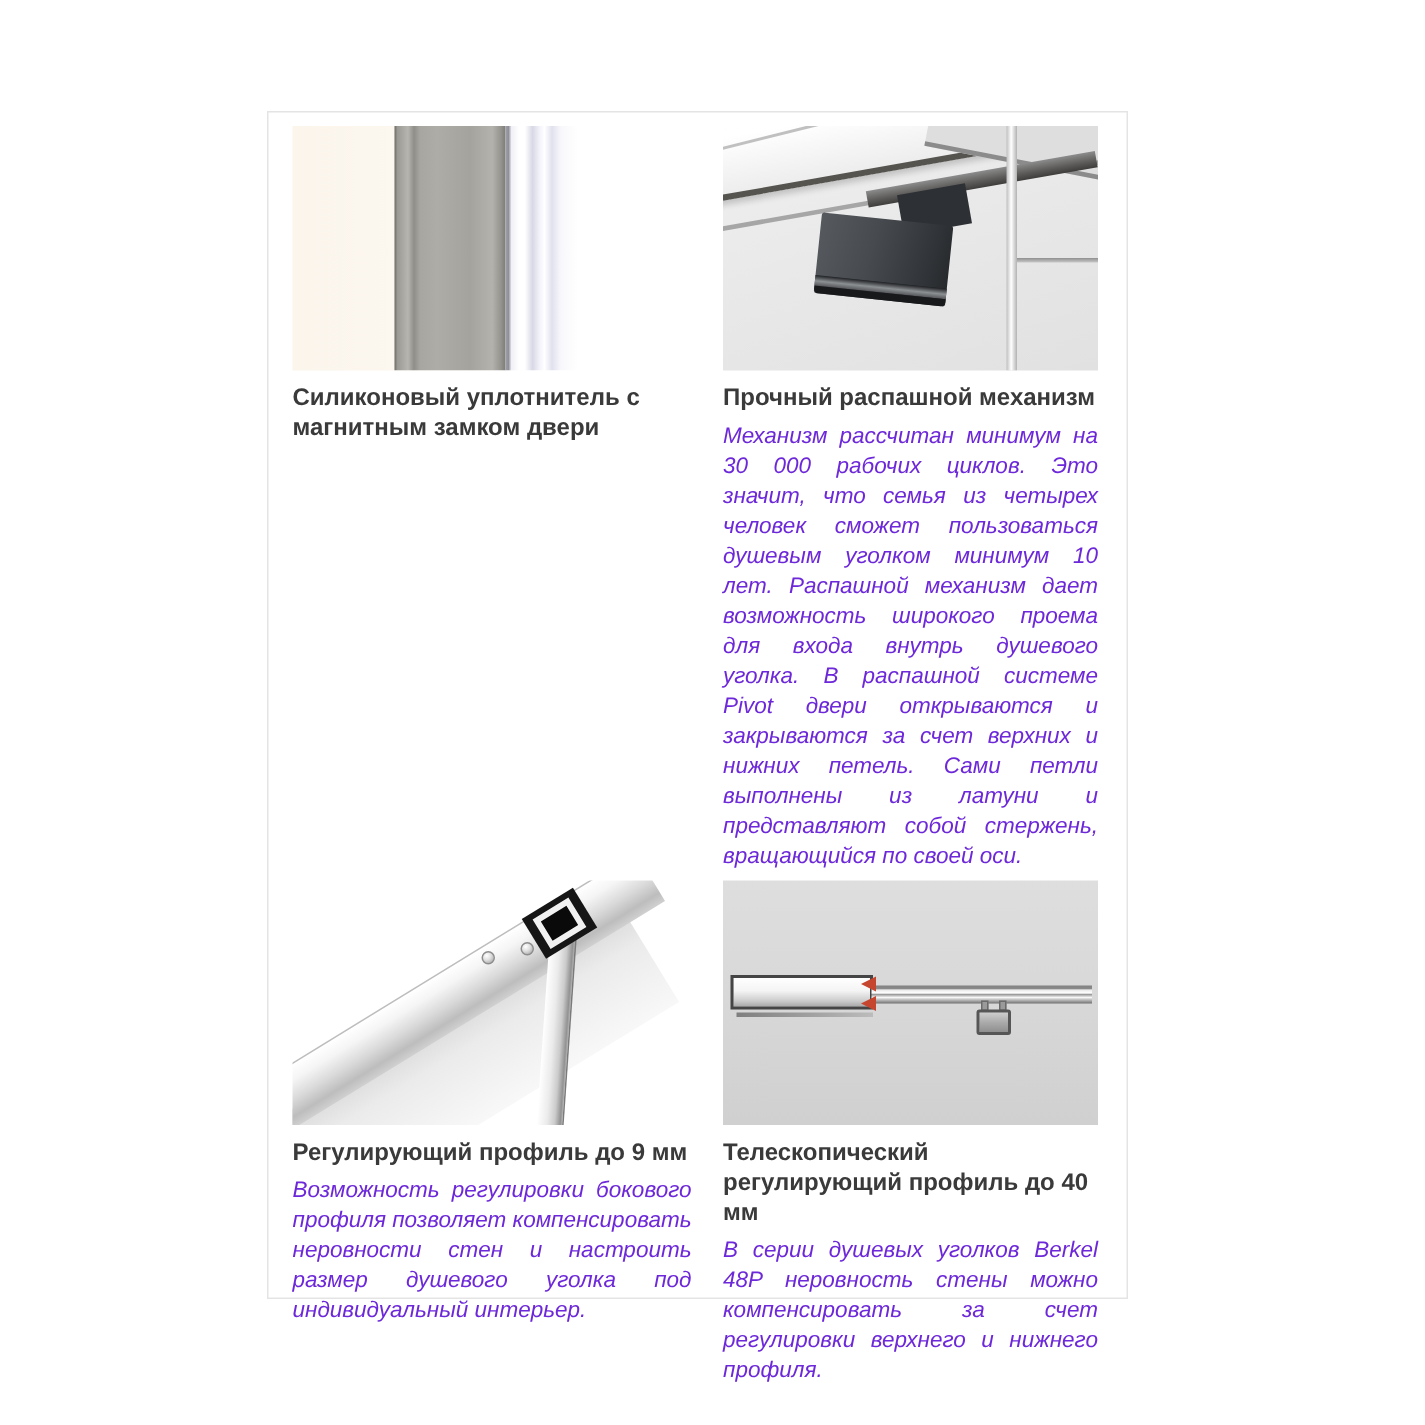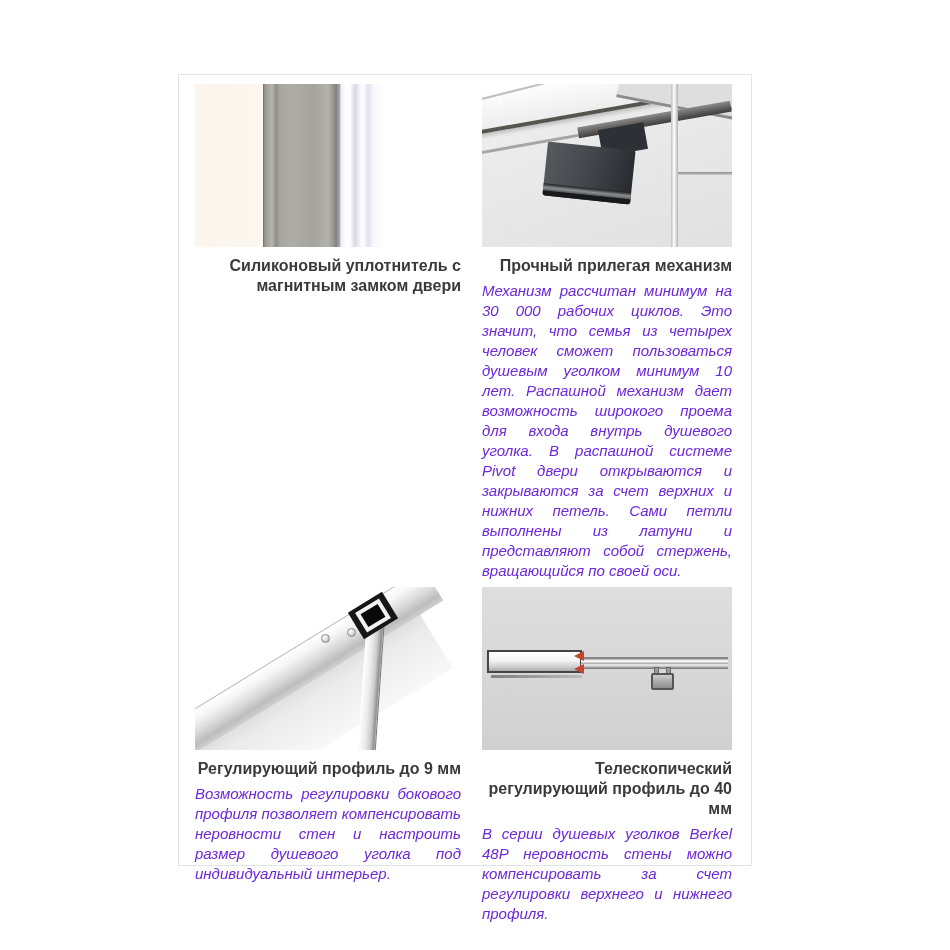--- a/index.html
+++ b/index.html
@@ -10,21 +10,21 @@
     border:1px solid #e4e4e4; background:#ffffff;
     padding:9px 18px 8px 16px;
   }
   .grid {
     display:grid; grid-template-columns:266px 250px;
     column-gap:21px; row-gap:6px;
   }
   .card { display:block; }
   .fig { position:relative; height:163px; overflow:hidden; margin-bottom:9px; }
   .card h3 {
-    font-size:16px; line-height:20px; font-weight:bold; text-align:right;
+    font-size:16px; line-height:20px; font-weight:bold; text-align:left;
     color:#3a3a3a; margin:0 0 5px 0;
   }
   .card p {
     font-size:15px; line-height:20px; text-align:justify; color:#6d28d9;font-style:italic;
   }
   .abs { position:absolute; }
 
   
   .fig-seal { background:linear-gradient(90deg,#fbf5ec 0%,#fcf7ef 28%,#fefcf9 48%,#ffffff 62%); }
   .seal-profile { left:68px; top:0; bottom:0; width:74px;
@@ -116,21 +116,21 @@
         <div class="abs band-underline"></div>
         <div class="abs arm"></div>
         <div class="abs mount"></div>
         <div class="abs glass-line"></div>
         <div class="abs hline-right"></div>
         <div class="abs hinge-body">
           <div class="abs hinge-lip"></div>
           <div class="abs hinge-shadow"></div>
         </div>
       </div>
-      <h3>Прочный прилегая механизм</h3>
+      <h3>Прочный распашной механизм</h3>
       <p>Механизм рассчитан минимум на 30 000 рабочих циклов. Это значит, что семья из четырех человек сможет пользоваться душевым уголком минимум 10 лет. Распашной механизм дает возможность широкого проема для входа внутрь душевого уголка. В распашной системе Pivot двери открываются и закрываются за счет верхних и нижних петель. Сами петли выполнены из латуни и представляют собой стержень, вращающийся по своей оси.</p>
     </div>
 
     <div class="card">
       <div class="fig fig-corner">
         <div class="abs bar-glass"></div>
         <div class="abs bar"></div>
         <div class="abs vprof"></div>
         <div class="abs tube-end">
           <div class="abs tube-hole"></div>

